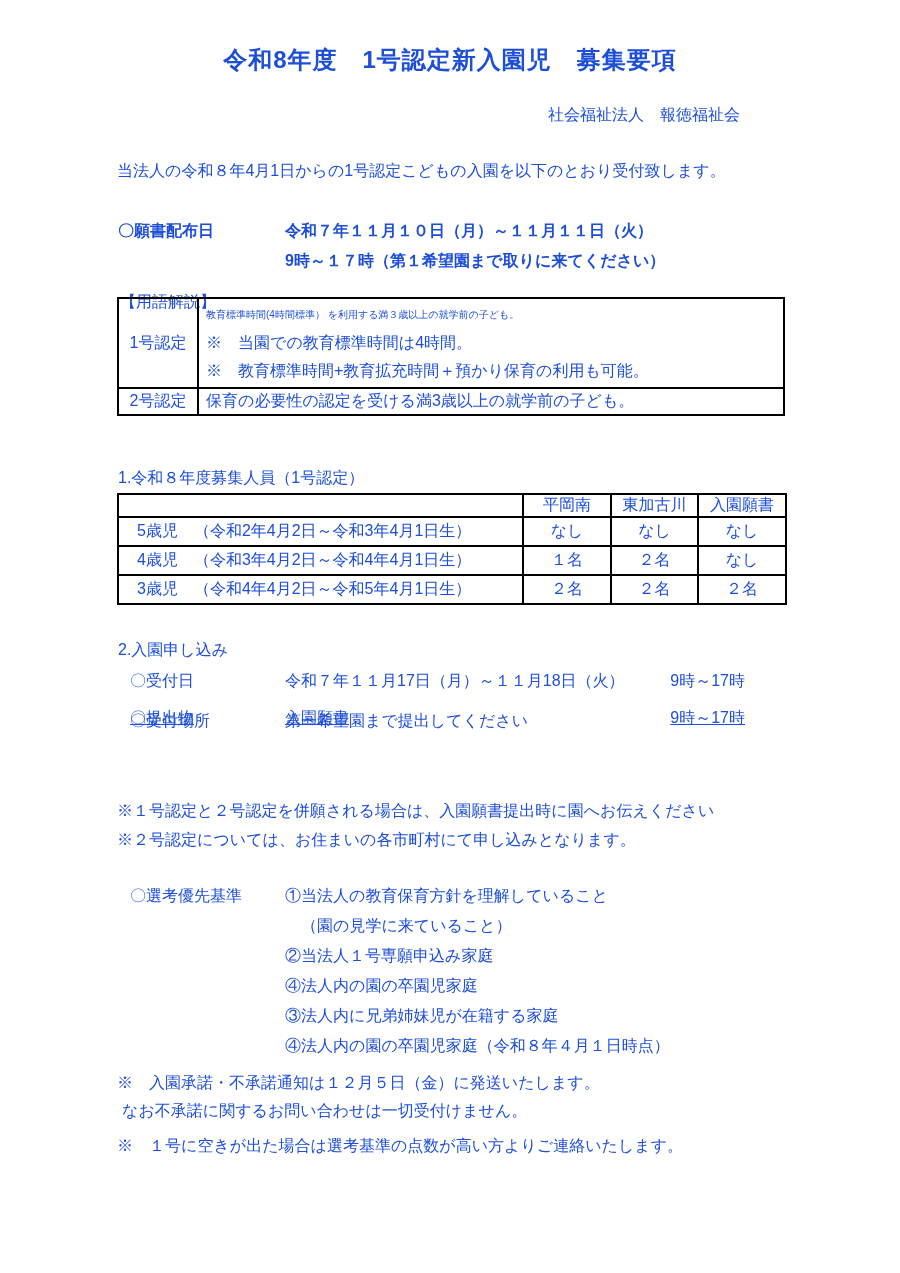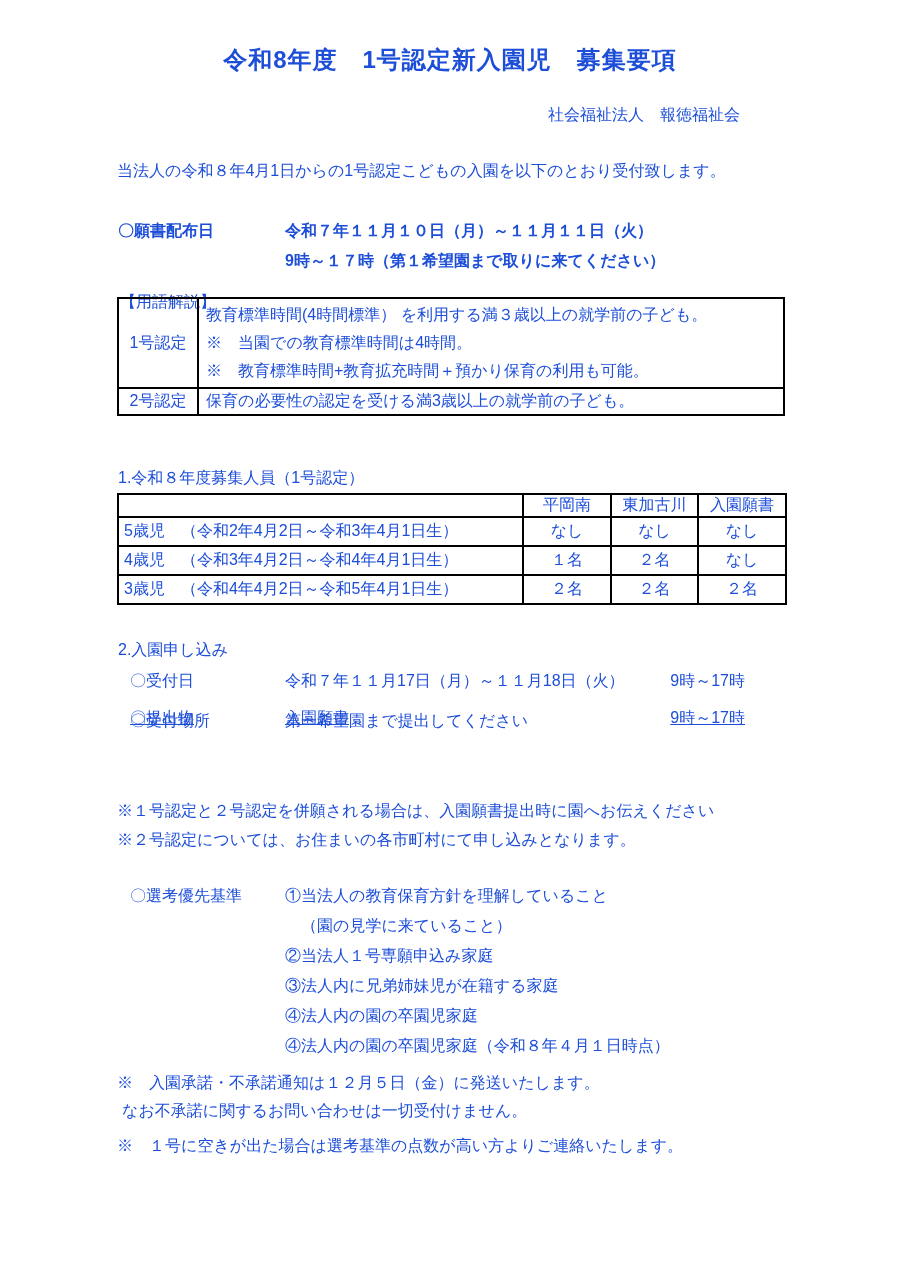--- a/index.html
+++ b/index.html
@@ -25,34 +25,34 @@
   .glossary-heading { top:292px; left:120px; }
 
   table.t1 {
     position:absolute; top:297px; left:117px; width:668px;
     border-collapse:collapse; table-layout:fixed;
   }
   .t1 td { border:2px solid #000; vertical-align:middle; }
   .t1 .term { width:80px; text-align:center; font-size:16px; }
   .t1 .desc { padding:2px 7px; }
   .t1 .desc div { line-height:28px; }
-  .t1 .desc .small { font-size:16px; }
+  .t1 .desc .small { font-size:10px; }
   .t1 tr.r1 { height:87px; }
   .t1 tr.r2, .t1 tr.r3 { height:25px; }
 
   .sec1-heading { top:468px; left:118px; }
 
   table.t2 {
     position:absolute; top:493px; left:117px; width:668px;
     border-collapse:collapse; table-layout:fixed;
   }
   .t2 td { border:2px solid #000; vertical-align:middle; font-size:16px; }
   .t2 tr.hdr { height:22px; }
   .t2 tr.data { height:29px; }
-  .t2 .rowlabel { padding-left:5px; }
+  .t2 .rowlabel { padding-left:18px; }
   .t2 .num, .t2 .colhead { text-align:center; }
 
   .sec2-heading { top:640px; left:118px; }
 
   .app-row { display:flex; left:130px; width:615px; }
   .app-row .lbl { width:155px; }
   .app-row .val { flex:1; }
   .app-row .time { width:95px; text-align:right; }
   .app-row-1 { top:671px; }
   .app-row-2 { top:711px; }
@@ -171,22 +171,22 @@
     <div>※１号認定と２号認定を併願される場合は、入園願書提出時に園へお伝えください</div>
     <div>※２号認定については、お住まいの各市町村にて申し込みとなります。</div>
   </div>
 
   <div class="abs criteria-block">
     <div class="criteria-label">〇選考優先基準</div>
     <div class="criteria-items">
       <div>①当法人の教育保育方針を理解していること</div>
       <div class="indent">（園の見学に来ていること）</div>
       <div>②当法人１号専願申込み家庭</div>
+      <div>④法人内の園の卒園児家庭</div>
       <div>③法人内に兄弟姉妹児が在籍する家庭</div>
-      <div>④法人内の園の卒園児家庭</div>
       <div>④法人内の園の卒園児家庭（令和８年４月１日時点）</div>
     </div>
   </div>
 
   <div class="abs footer-note-1">※　入園承諾・不承諾通知は１２月５日（金）に発送いたします。</div>
   <div class="abs footer-note-2">なお不承諾に関するお問い合わせは一切受付けません。</div>
   <div class="abs footer-note-3">※　１号に空きが出た場合は選考基準の点数が高い方よりご連絡いたします。</div>
 
 </div>
 

